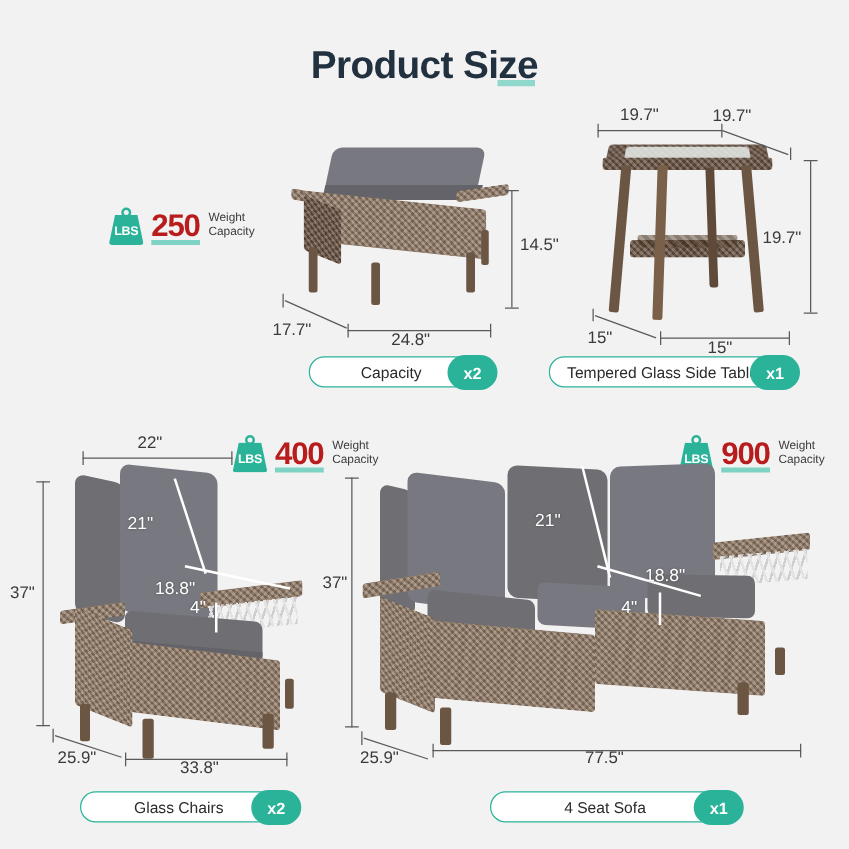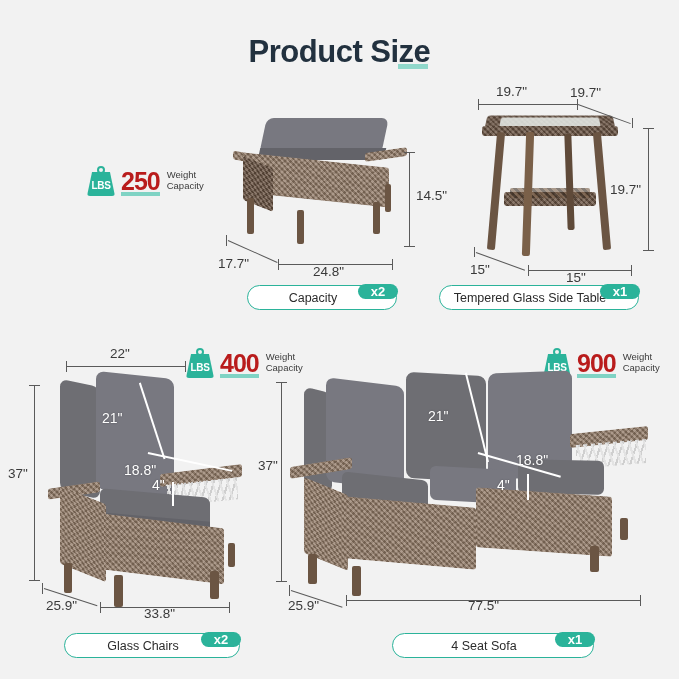--- a/index.html
+++ b/index.html
@@ -98,21 +98,21 @@
   
   .pill {
     position: absolute; height: 25px;
     border: 1.6px solid #2bb39a; border-radius: 13px; background: #ffffff;
     display: flex; align-items: center; justify-content: center;
     padding-right: 34px; padding-left: 16px;
   }
   .pill-text { font-size: 12.5px; color: #2b2b2b; white-space: nowrap; }
   .pill-qty {
     position: absolute; right: -2px; top: -2px;
-    height: 15px; min-width: 40px; padding: 0 9px;
+    height: 28px; min-width: 40px; padding: 0 9px;
     background: #2bb39a; border-radius: 14px;
     display: flex; align-items: center; justify-content: center;
     color: #fff; font-size: 13px; font-weight: bold;
   }
 </style>
 </head>
 <body>
 
 <div class="page">
 

